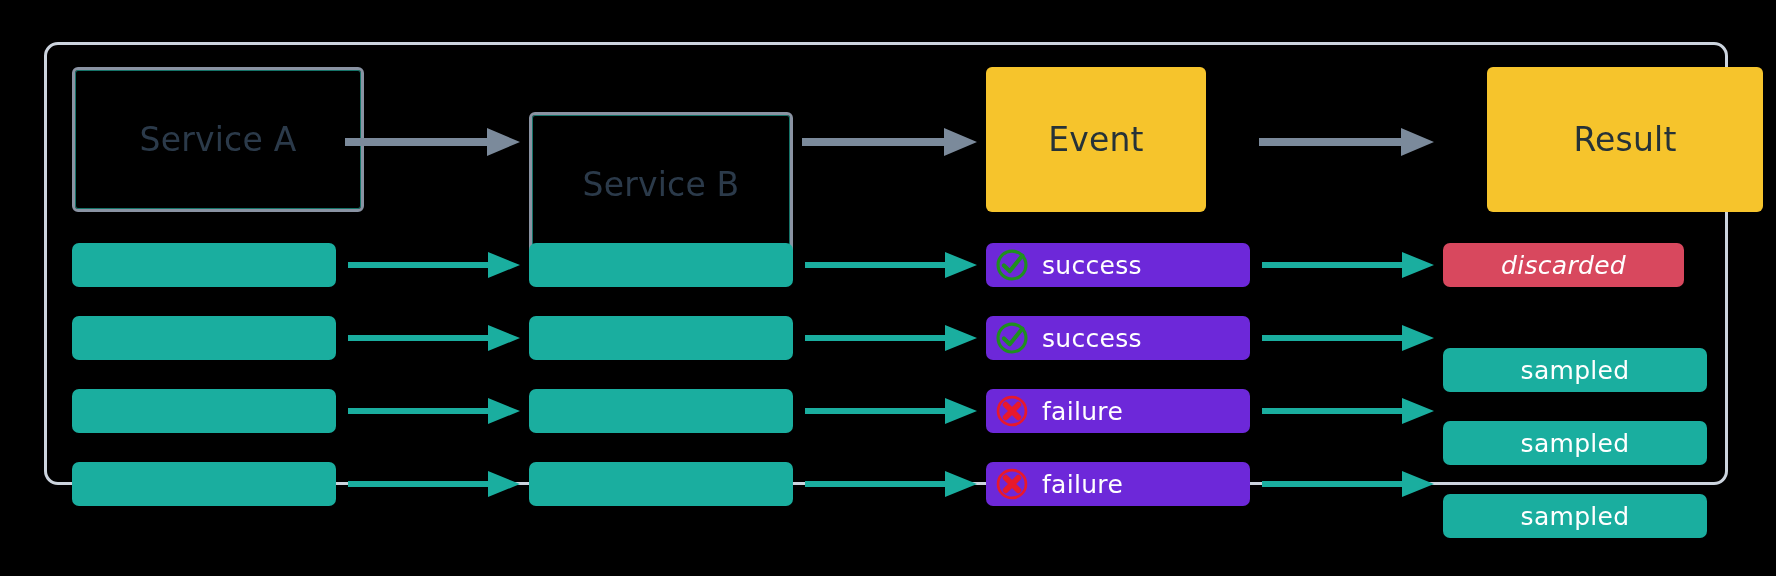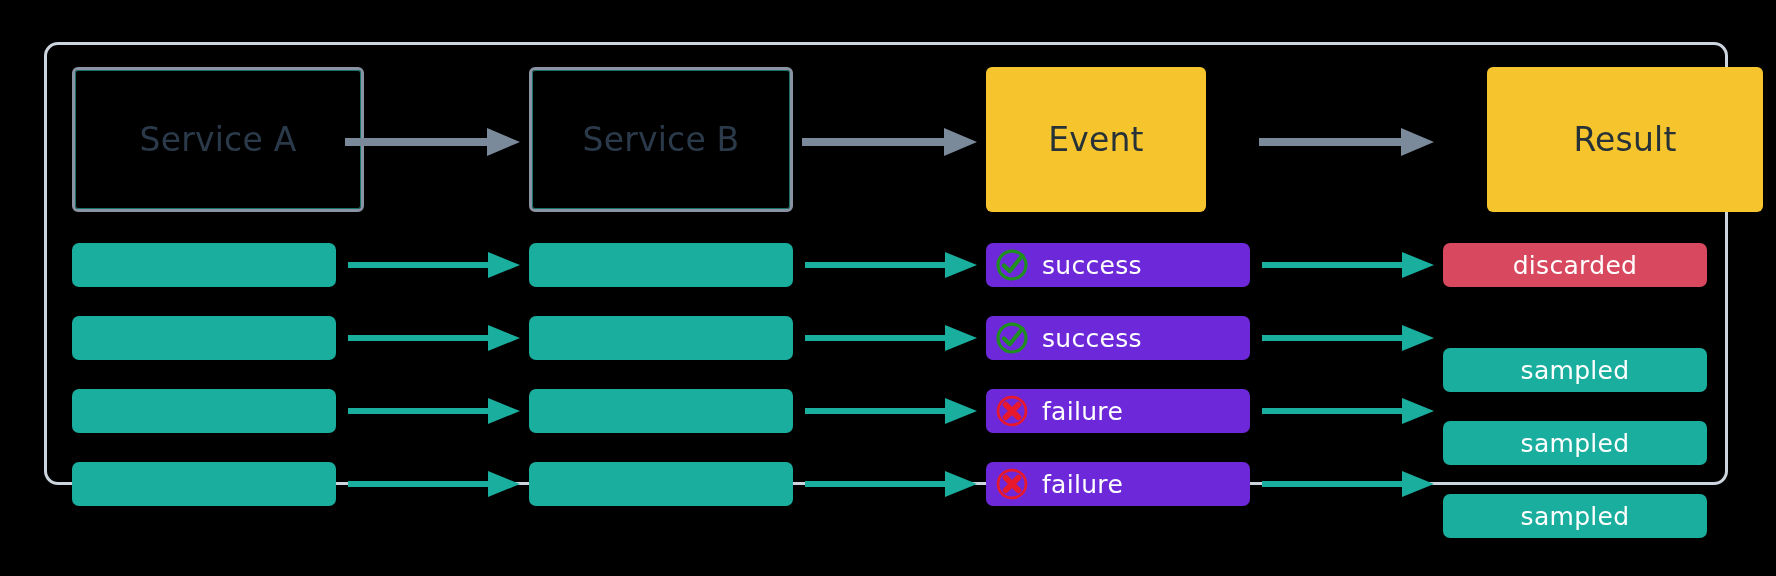--- a/index.html
+++ b/index.html
@@ -107,21 +107,21 @@
 <body>
 
 <div class="canvas">
 
   <div class="outer-frame"></div>
 
   <div class="hdr-box hdr-outline" style="left:72px;  width:292px;">
     <span>Service A</span>
   </div>
 
-  <div class="hdr-box hdr-outline" style="left:529px; width:264px;">
+  <div class="hdr-box hdr-outline" style="left:529px; width:264px;margin-top:45px;">
     <span>Service B</span>
   </div>
 
   <div class="hdr-box hdr-filled" style="left:986px; width:220px;">
     <span>
       <span>Event</span><br>
     </span>
   </div>
 
   <div class="hdr-box hdr-filled" style="left:1443px; width:276px;margin-left:44px;">
@@ -140,21 +140,21 @@
 
   <div class="bar" style="left:72px;  top:243px; width:264px;"></div>
   <div class="bar" style="left:529px; top:243px; width:264px;"></div>
   <div class="badge badge-outcome" style="left:986px; top:243px; width:264px;">
     <svg class="badge-icon" viewBox="0 0 40 40">
       <circle cx="20" cy="20" r="15.5" fill="none" stroke="#1f8f1f" stroke-width="3.5"></circle>
       <path d="M11 20.5 L17.5 27 L31.5 9.5" fill="none" stroke="#1f8f1f" stroke-width="4.5" stroke-linecap="round" stroke-linejoin="round"></path>
     </svg>
     <span class="badge-text">success</span>
   </div>
-  <div class="badge badge-result red" style="left:1443px; top:243px; width:264px;">
+  <div class="badge badge-result red" style="left:1443px; top:243px; width:241px;font-style:italic;">
     <span class="badge-text">discarded</span>
   </div>
 
   <div class="bar" style="left:72px;  top:316px; width:264px;"></div>
   <div class="bar" style="left:529px; top:316px; width:264px;"></div>
   <div class="badge badge-outcome" style="left:986px; top:316px; width:264px;">
     <svg class="badge-icon" viewBox="0 0 40 40">
       <circle cx="20" cy="20" r="15.5" fill="none" stroke="#1f8f1f" stroke-width="3.5"></circle>
       <path d="M11 20.5 L17.5 27 L31.5 9.5" fill="none" stroke="#1f8f1f" stroke-width="4.5" stroke-linecap="round" stroke-linejoin="round"></path>
     </svg>

